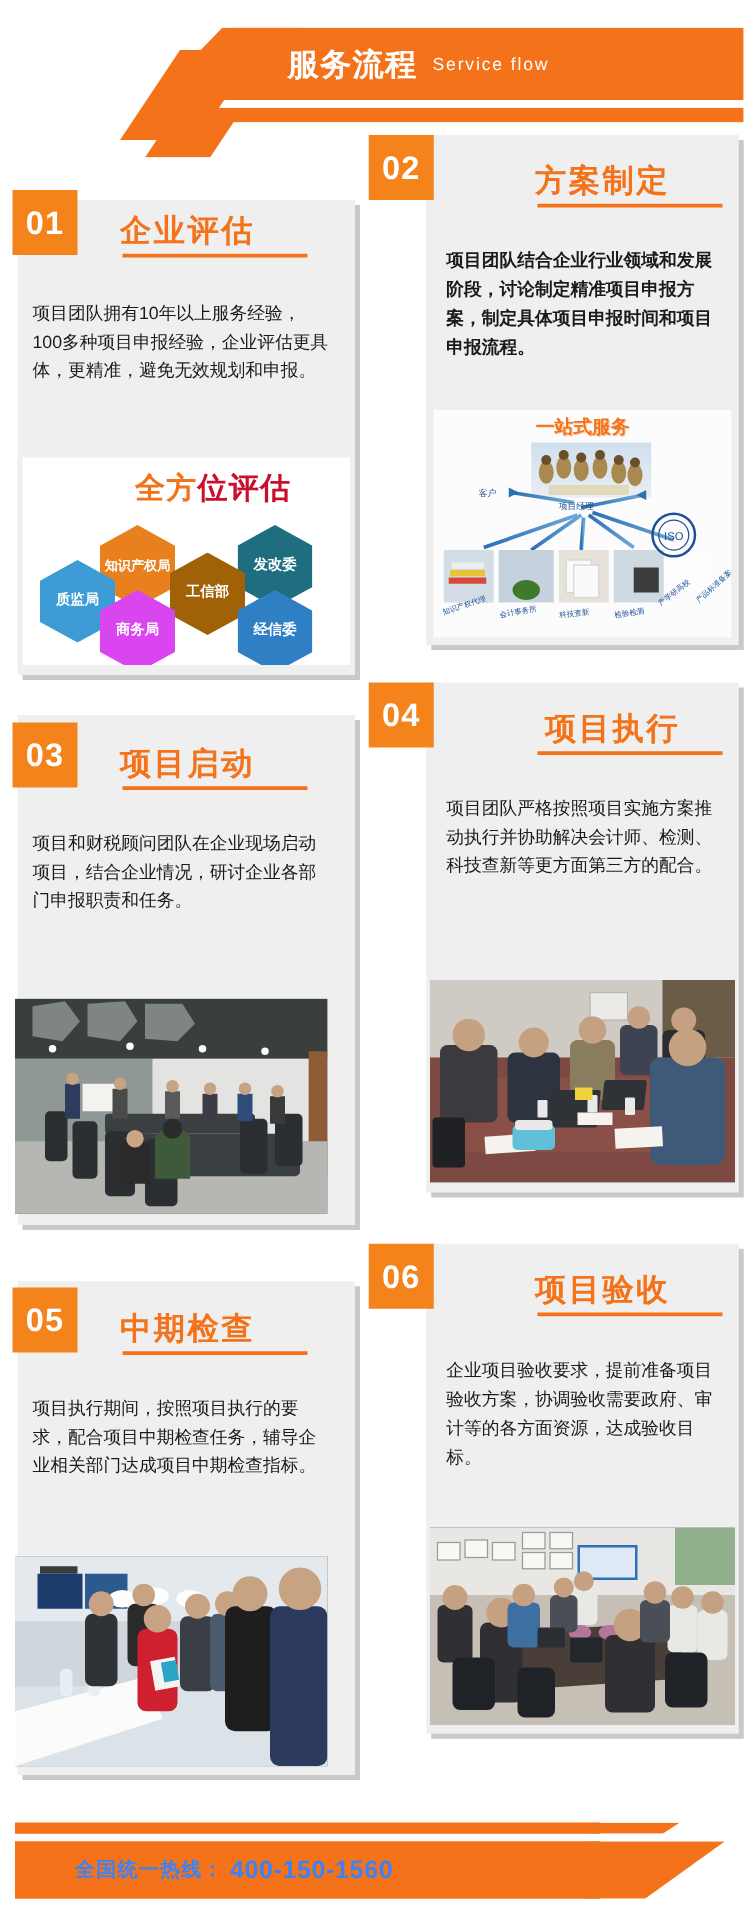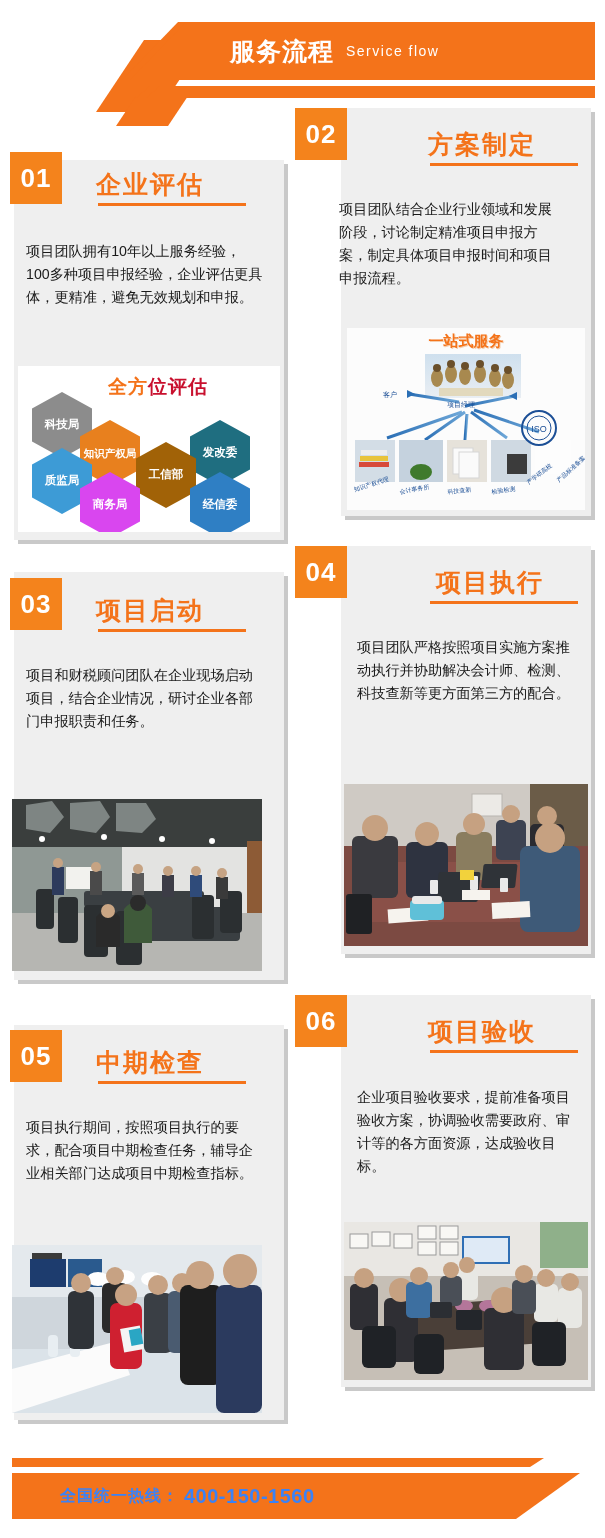--- a/index.html
+++ b/index.html
@@ -83,21 +83,21 @@
   .hexwrap { position: absolute; background: #fff; overflow: hidden; }
   .hex {
     position: absolute; width: 60px; height: 66px;
     clip-path: polygon(50% 0%, 100% 25%, 100% 75%, 50% 100%, 0% 75%, 0% 25%);
     display: flex; align-items: center; justify-content: center;
     color: #fff; font-size: 11.5px; font-weight: bold; text-align: center;
     line-height: 1.15;
   }
   .hexlabel-2line { font-size: 10.5px; }
   .hextitle {
-    position: absolute; font-size: 19px; font-weight: bold;
+    position: absolute; font-size: 24px; font-weight: bold;
     letter-spacing: 1px; white-space: nowrap;
   }
   .hextitle .t-o { color: #F4731A; }
   .hextitle .t-r { color: #C8102E; }
 
   
   .photo { position: absolute; overflow: hidden; background: #8b8b8b; }
   .photo svg { display: block; width: 100%; height: 100%; }
 
   
@@ -161,36 +161,35 @@
 
   <div class="card">
     <div class="card-body" style="left:14px; top:160px; width:270px; height:380px;"></div>
     <div class="badge" style="left:10px; top:152px;">01</div>
     <div class="card-title" style="left:96px; top:168px;">企业评估</div>
     <div class="title-rule" style="left:98px; top:203px; width:148px;"></div>
     <div class="card-desc" style="left:26px; top:240px; width:238px;">项目团队拥有10年以上服务经验，100多种项目申报经验，企业评估更具体，更精准，避免无效规划和申报。</div>
 
     <div class="hexwrap" style="left:18px; top:366px; width:262px; height:166px;">
       <div class="hextitle" style="left:90px; top:8px;"><span class="t-o">全方</span><span class="t-r">位评估</span></div>
-      <div class="hex" style="left:14px; top:26px; background:#8c8c8c;">科技局</div>
       <div class="hex hexlabel-2line" style="left:62px; top:54px; background:#E8801E;">知识产权局</div>
       <div class="hex" style="left:172px; top:54px; background:#1F6E80;">发改委</div>
       <div class="hex" style="left:14px; top:82px; background:#3D9BD6;">质监局</div>
       <div class="hex" style="left:118px; top:76px; background:#a16207;">工信部</div>
       <div class="hex" style="left:62px; top:106px; background:#d946ef;">商务局</div>
       <div class="hex" style="left:172px; top:106px; background:#2F7FC4;">经信委</div>
     </div>
   </div>
 
   <div class="card">
     <div class="card-body" style="left:341px; top:108px; width:250px; height:408px;"></div>
     <div class="badge" style="left:295px; top:108px;">02</div>
     <div class="card-title" style="left:428px; top:128px;">方案制定</div>
     <div class="title-rule" style="left:430px; top:163px; width:148px;"></div>
-    <div class="card-desc" style="left:339px; top:198px; width:222px;">项目团队结合企业行业领域和发展阶段，讨论制定精准项目申报方案，制定具体项目申报时间和项目申报流程。</div>
+    <div class="card-desc" style="left:357px; top:198px; width:222px;font-weight:bold;">项目团队结合企业行业领域和发展阶段，讨论制定精准项目申报方案，制定具体项目申报时间和项目申报流程。</div>
 
     <div class="onestop" style="left:347px; top:328px; width:238px; height:182px;">
       <div class="os-title">一站式服务</div>
       <svg viewBox="0 0 238 182" style="position:absolute;left:0;top:0;width:238px;height:182px;">
         <defs>
           <linearGradient id="mtg" x1="0" y1="0" x2="0" y2="1">
             <stop offset="0%" stop-color="#cfe0ee"></stop>
               <stop offset="100%" stop-color="#e9eef3"></stop>
           </linearGradient>
           <linearGradient id="ar" x1="0" y1="0" x2="1" y2="0">

